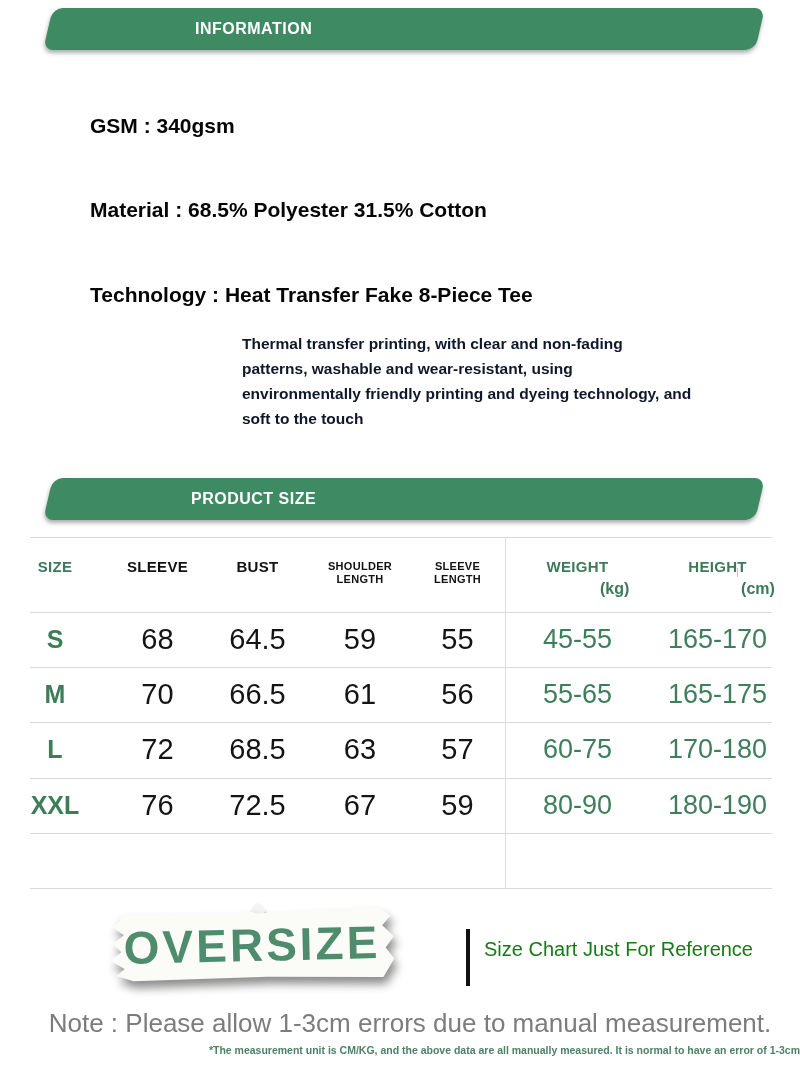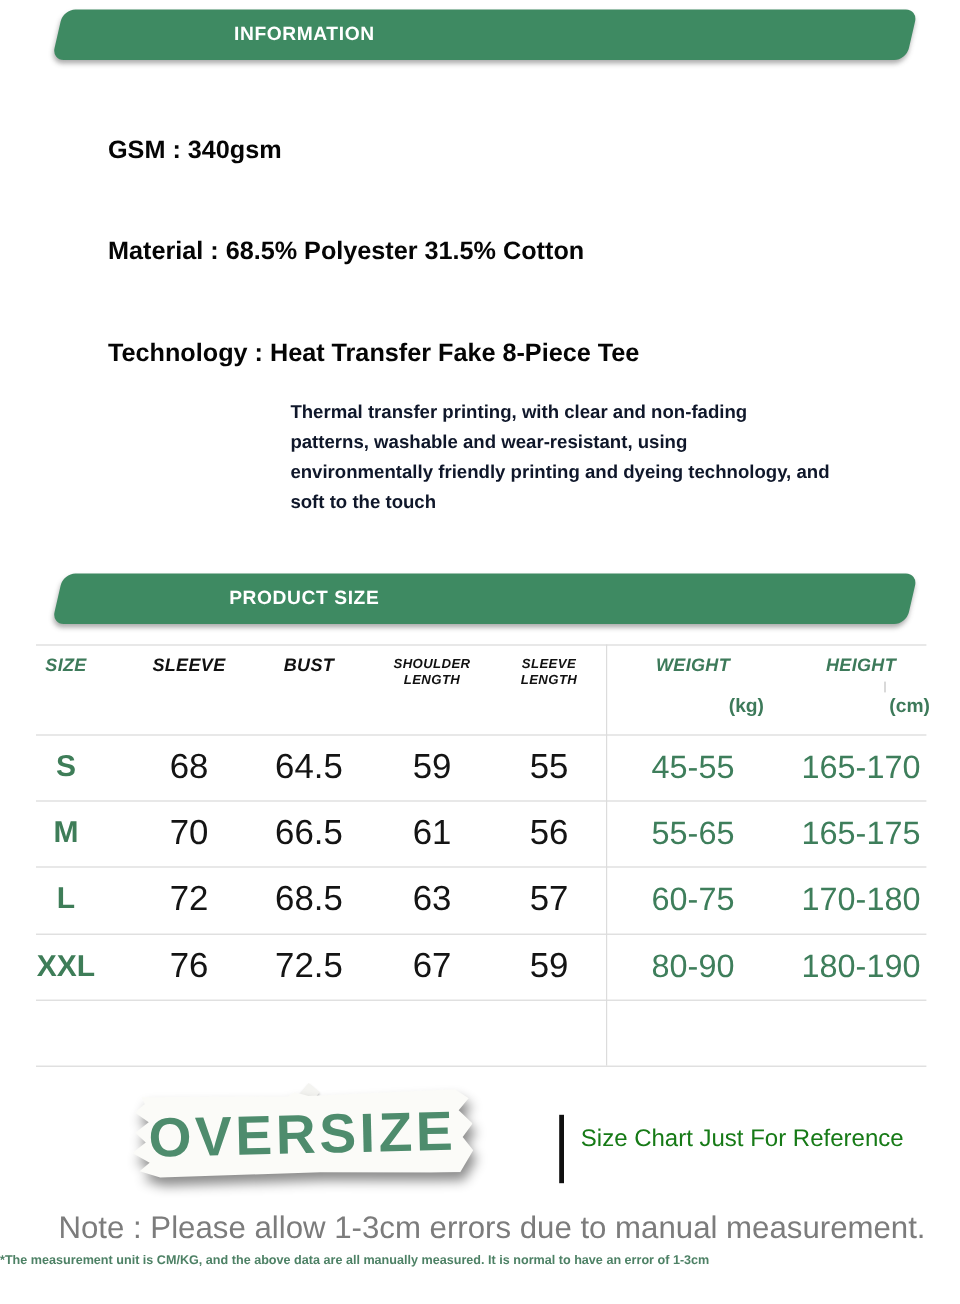--- a/index.html
+++ b/index.html
@@ -45,27 +45,27 @@
   .vline { position:absolute; left:505px; top:537px; width:1px; height:351px; background:#dcdcdc; }
   .tick-artifact { position:absolute; left:737px; top:568px; width:1px; height:9px; background:#c0c0c0; }
 
   .size-table { position:absolute; left:0; top:537px; width:800px; }
   .trow {
     display:grid;
     grid-template-columns:110px 95px 105px 100px 95px 145px 135px;
     align-items:center;
   }
   .trow > div { text-align:center; }
-  .header-row { height:75px; align-items:start; padding-top:9px;font-style:italic; }
+  .header-row { height:75px; align-items:start; padding-top:21px; }
   .header-row > div { font-weight:bold; font-size:15px; color:#111111; letter-spacing:0.3px; }
   .header-row .hdr-green { color:#3d7a5a; }
   .header-row .hdr-small { font-size:11px; line-height:13px; padding-top:2px;
       width:72px; margin:0 auto; }
   .unit { position:absolute; font-size:16px; font-weight:bold; color:#3d7a5a; top:43px; }
-  #unit-kg { left:600px; width:44px; text-align:center; }
+  #unit-kg { left:600px; width:44px; }
   #unit-cm { left:736px; width:44px; text-align:center; }
 
   .data-row { height:55.2px; }
   .cell-size  { color:#3e7d58; font-weight:bold; font-size:25px; }
   .cell-num   { color:#141414; font-size:29px; }
   .cell-range { color:#3e7e5b; font-size:27px; }
 
   
   .paper-wrap {
     position:absolute; left:110px; top:910px;
@@ -96,21 +96,21 @@
     position:absolute; left:484px; top:938px;
     font-size:20px; color:#167a16; white-space:nowrap;
   }
 
   
   .note {
     position:absolute; left:20px; top:1008px; width:780px; text-align:center;
     color:#7c7c7c; font-size:26px;
   }
   .fine-print {
-    position:absolute; left:0; top:1044px; width:800px; text-align:left;
+    position:absolute; left:0; top:1044px; width:800px; text-align:right;
     color:#4d8165; font-size:10.5px; font-weight:bold;
   }
 </style>
 </head>
 <body>
 
 <div class="banner" id="banner-info">
   <div class="banner-label">INFORMATION</div>
 </div>
 

